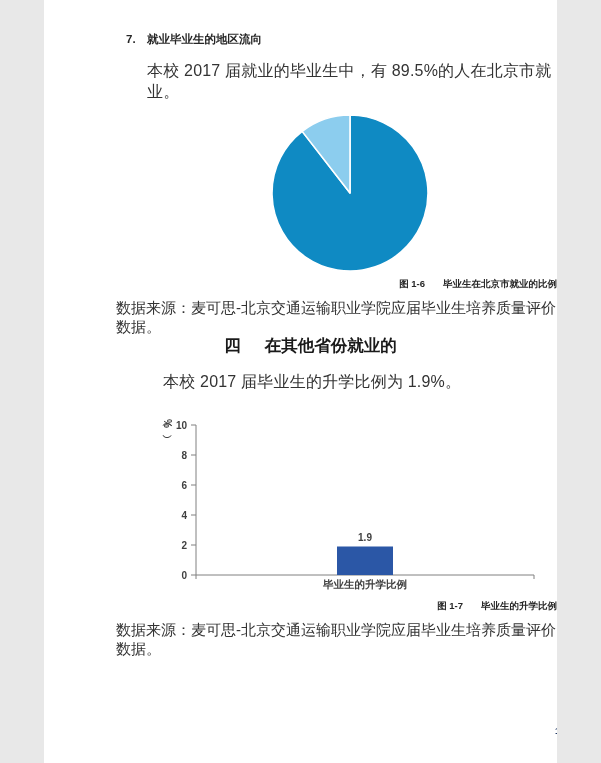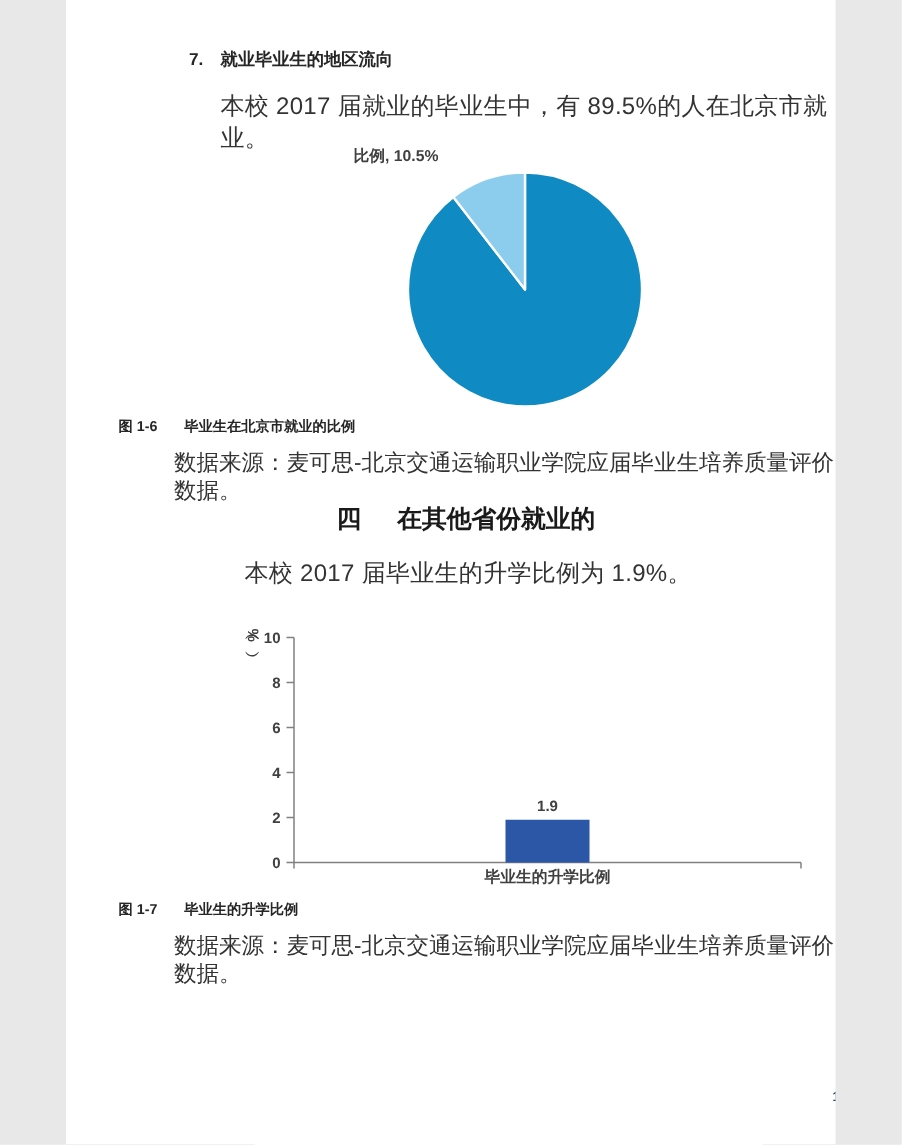--- a/index.html
+++ b/index.html
@@ -12,21 +12,21 @@
     overflow:hidden;
     margin:0 auto;
   }
   .abs{position:absolute;}
   .h7{left:82px;top:32px;font-size:11.5px;font-weight:bold;color:#262626;}
   .h7 .num{display:inline-block;width:21px;}
   .para{font-size:16px;color:#333333;letter-spacing:0.2px;}
   .p1{left:103px;top:61px;}
   .p2{left:119px;top:372px;}
   .pie-lbl{font-size:10.5px;font-weight:600;color:#404040;text-align:center;line-height:15px;}
-  .caption{left:35px;right:0;text-align:left;font-size:9.5px;font-weight:bold;color:#262626;}
+  .caption{left:35px;right:0;text-align:right;font-size:9.5px;font-weight:bold;color:#262626;}
   .cap-gap{margin-left:18px;}
   .source{left:72px;font-size:15px;color:#333333;}
   .h4{left:20px;right:0;text-align:center;font-size:16.5px;font-weight:bold;color:#1a1a1a;}
   .h4 .gap{margin-left:24px;}
   .ylab{left:116px;top:419px;writing-mode:vertical-rl;font-size:10px;font-weight:600;color:#404040;}
   .catlab{left:152px;width:338px;top:578px;text-align:center;font-size:10.5px;font-weight:600;color:#404040;}
   .pagenum{left:511px;top:726px;font-size:9px;font-weight:bold;color:#1F3864;}
   svg{display:block;}
 </style>
 </head>
@@ -41,21 +41,20 @@
   <div class="abs para p1">本校 2017 届就业的毕业生中，有 89.5%的人在北京市就业。</div>
 
   <div class="abs" style="left:226px;top:113px;width:160px;height:160px;">
     <svg id="pie-svg" width="160" height="160" viewBox="0 0 160 160">
         <path d="M 80 80 L 80.00 2.00 A 78 78 0 1 1 32.19 18.37 Z" fill="#0F8AC3" stroke="#ffffff" stroke-width="1.6" stroke-linejoin="round"></path>
         <path d="M 80 80 L 32.19 18.37 A 78 78 0 0 1 80.00 2.00 Z" fill="#8CCDEE" stroke="#ffffff" stroke-width="1.6" stroke-linejoin="round"></path>
       </svg>
   </div>
 
   <div class="abs pie-lbl" style="left:158px;top:97px;width:124px;">
-    <div>比例, 10.5%</div>
   </div>
 
 
   <div class="abs caption" style="top:278px;">
     <span>图 1-6</span><span class="cap-gap">毕业生在北京市就业的比例</span>
   </div>
   <div class="abs source" style="top:299px;">数据来源：麦可思-北京交通运输职业学院应届毕业生培养质量评价数据。</div>
 
   <div class="abs h4" style="top:335px;">
     <span>四</span><span class="gap">在其他省份就业的</span>

